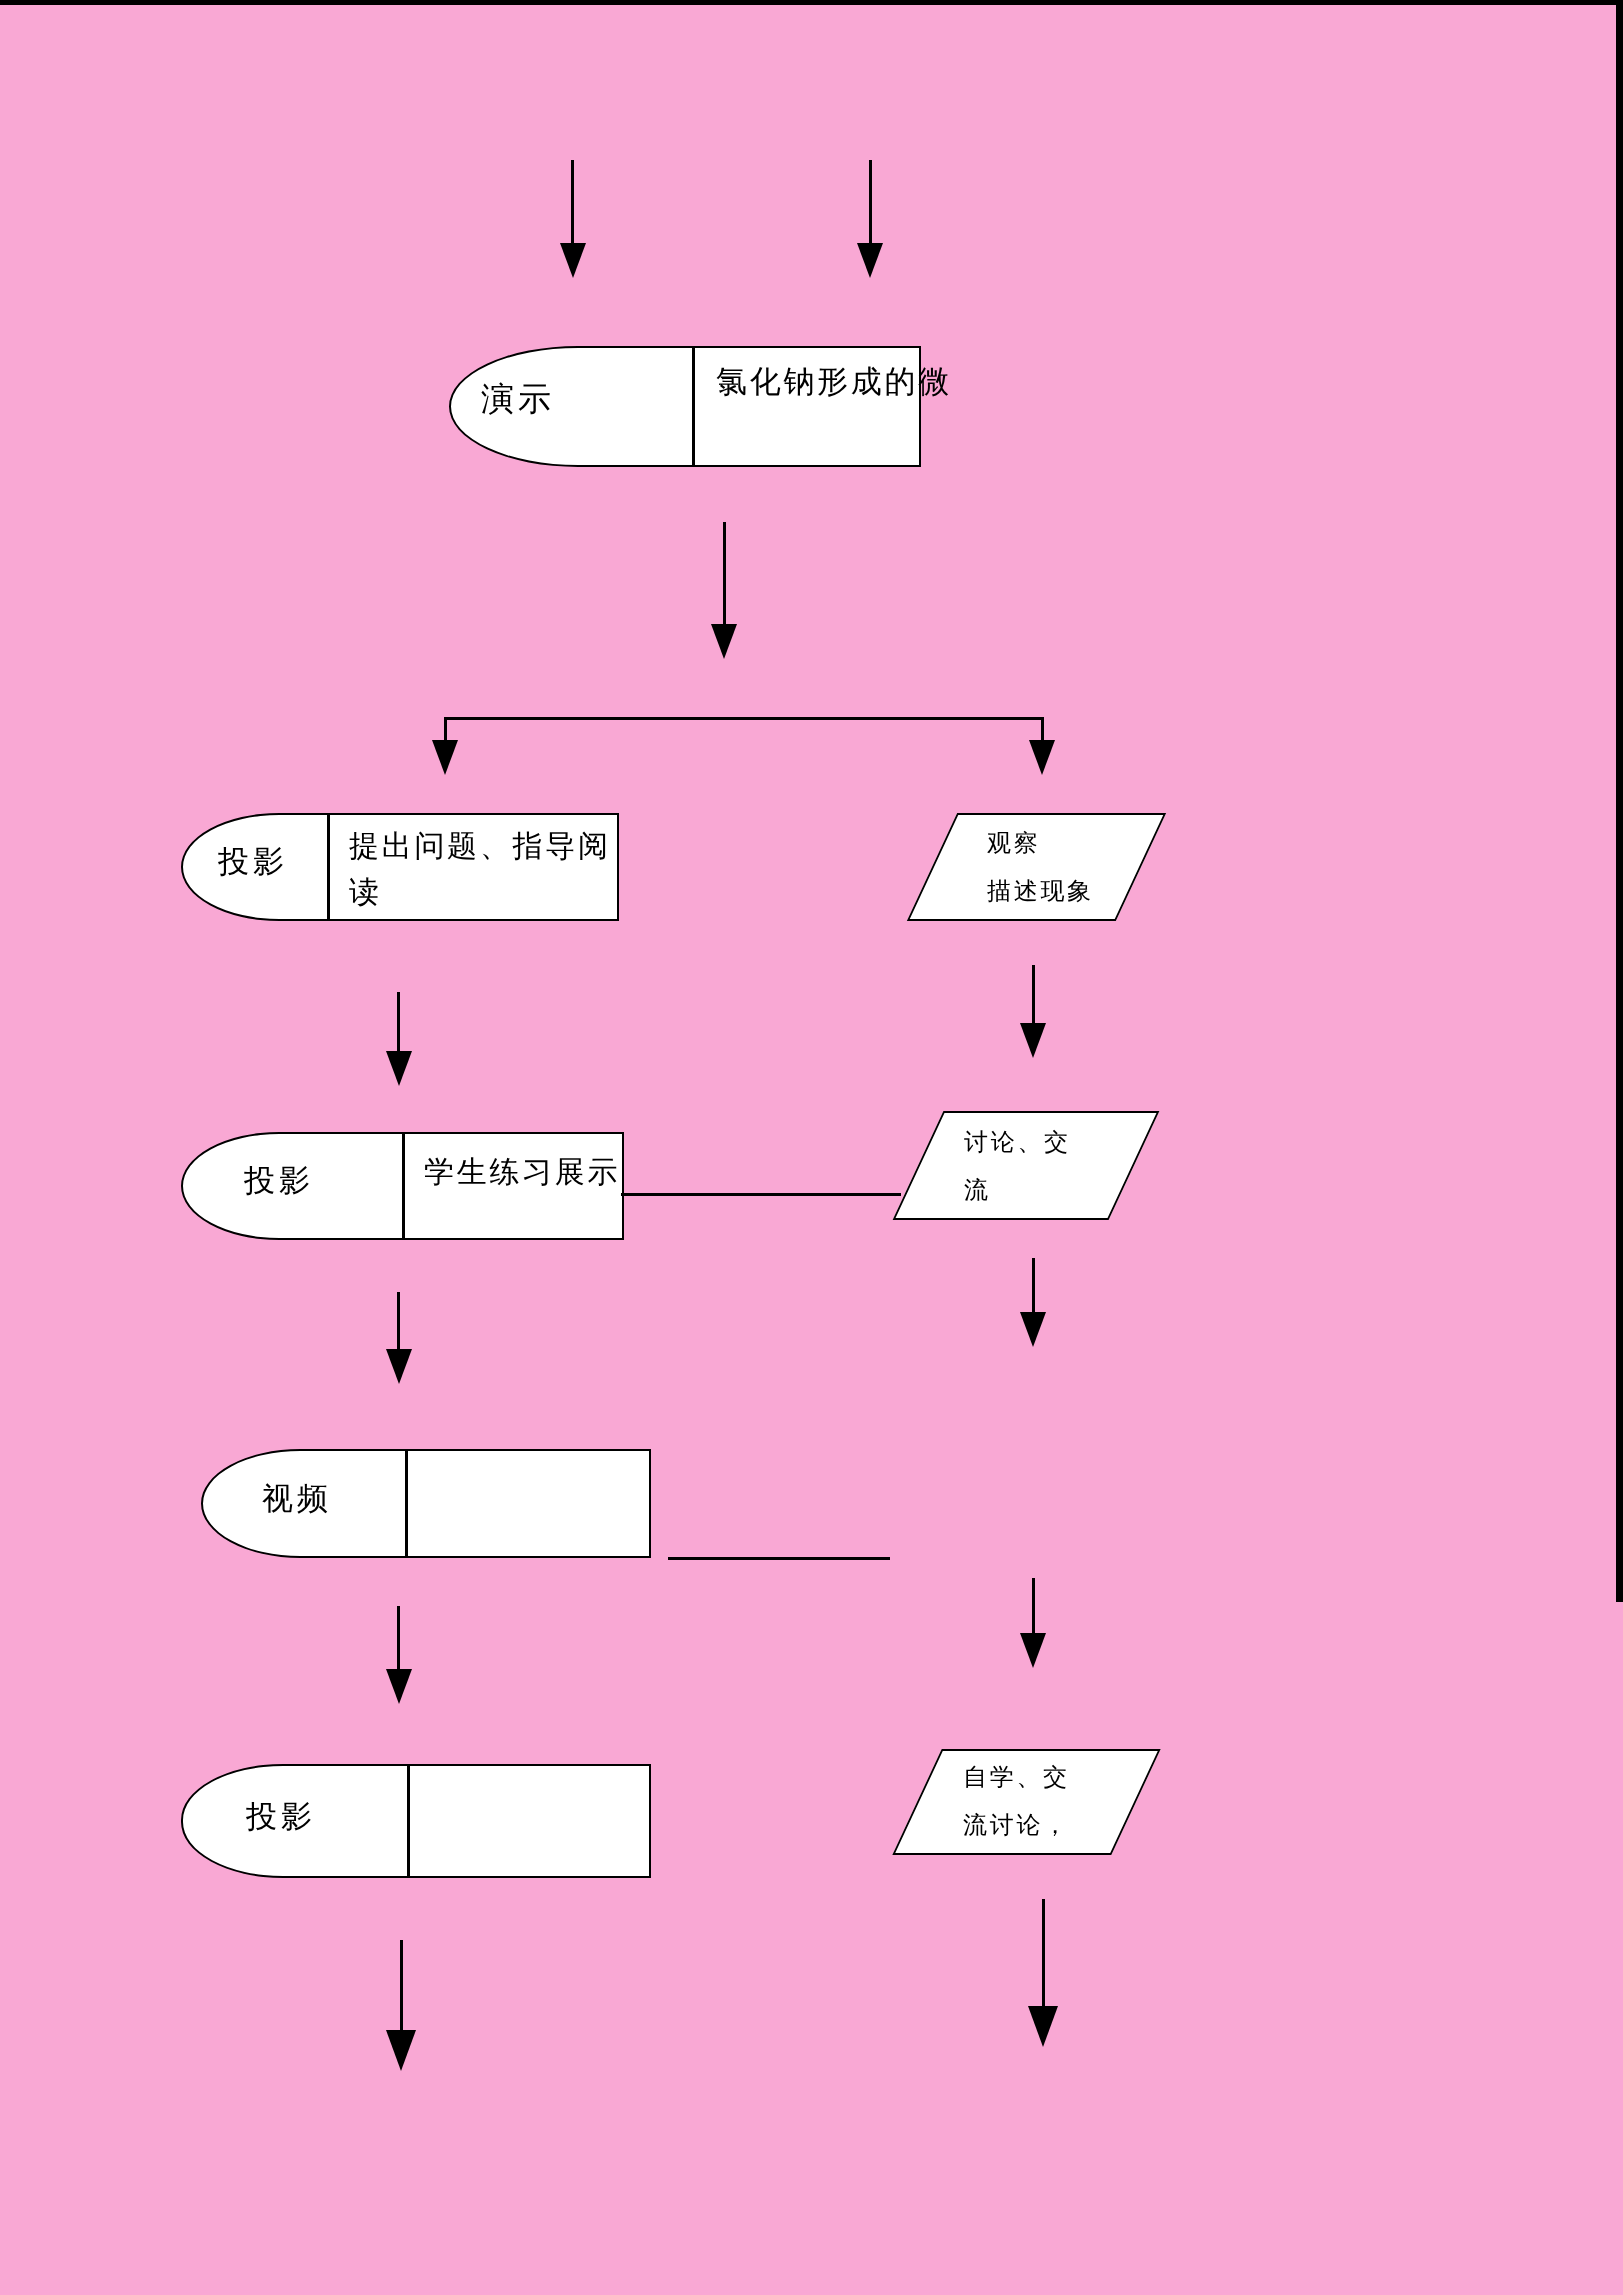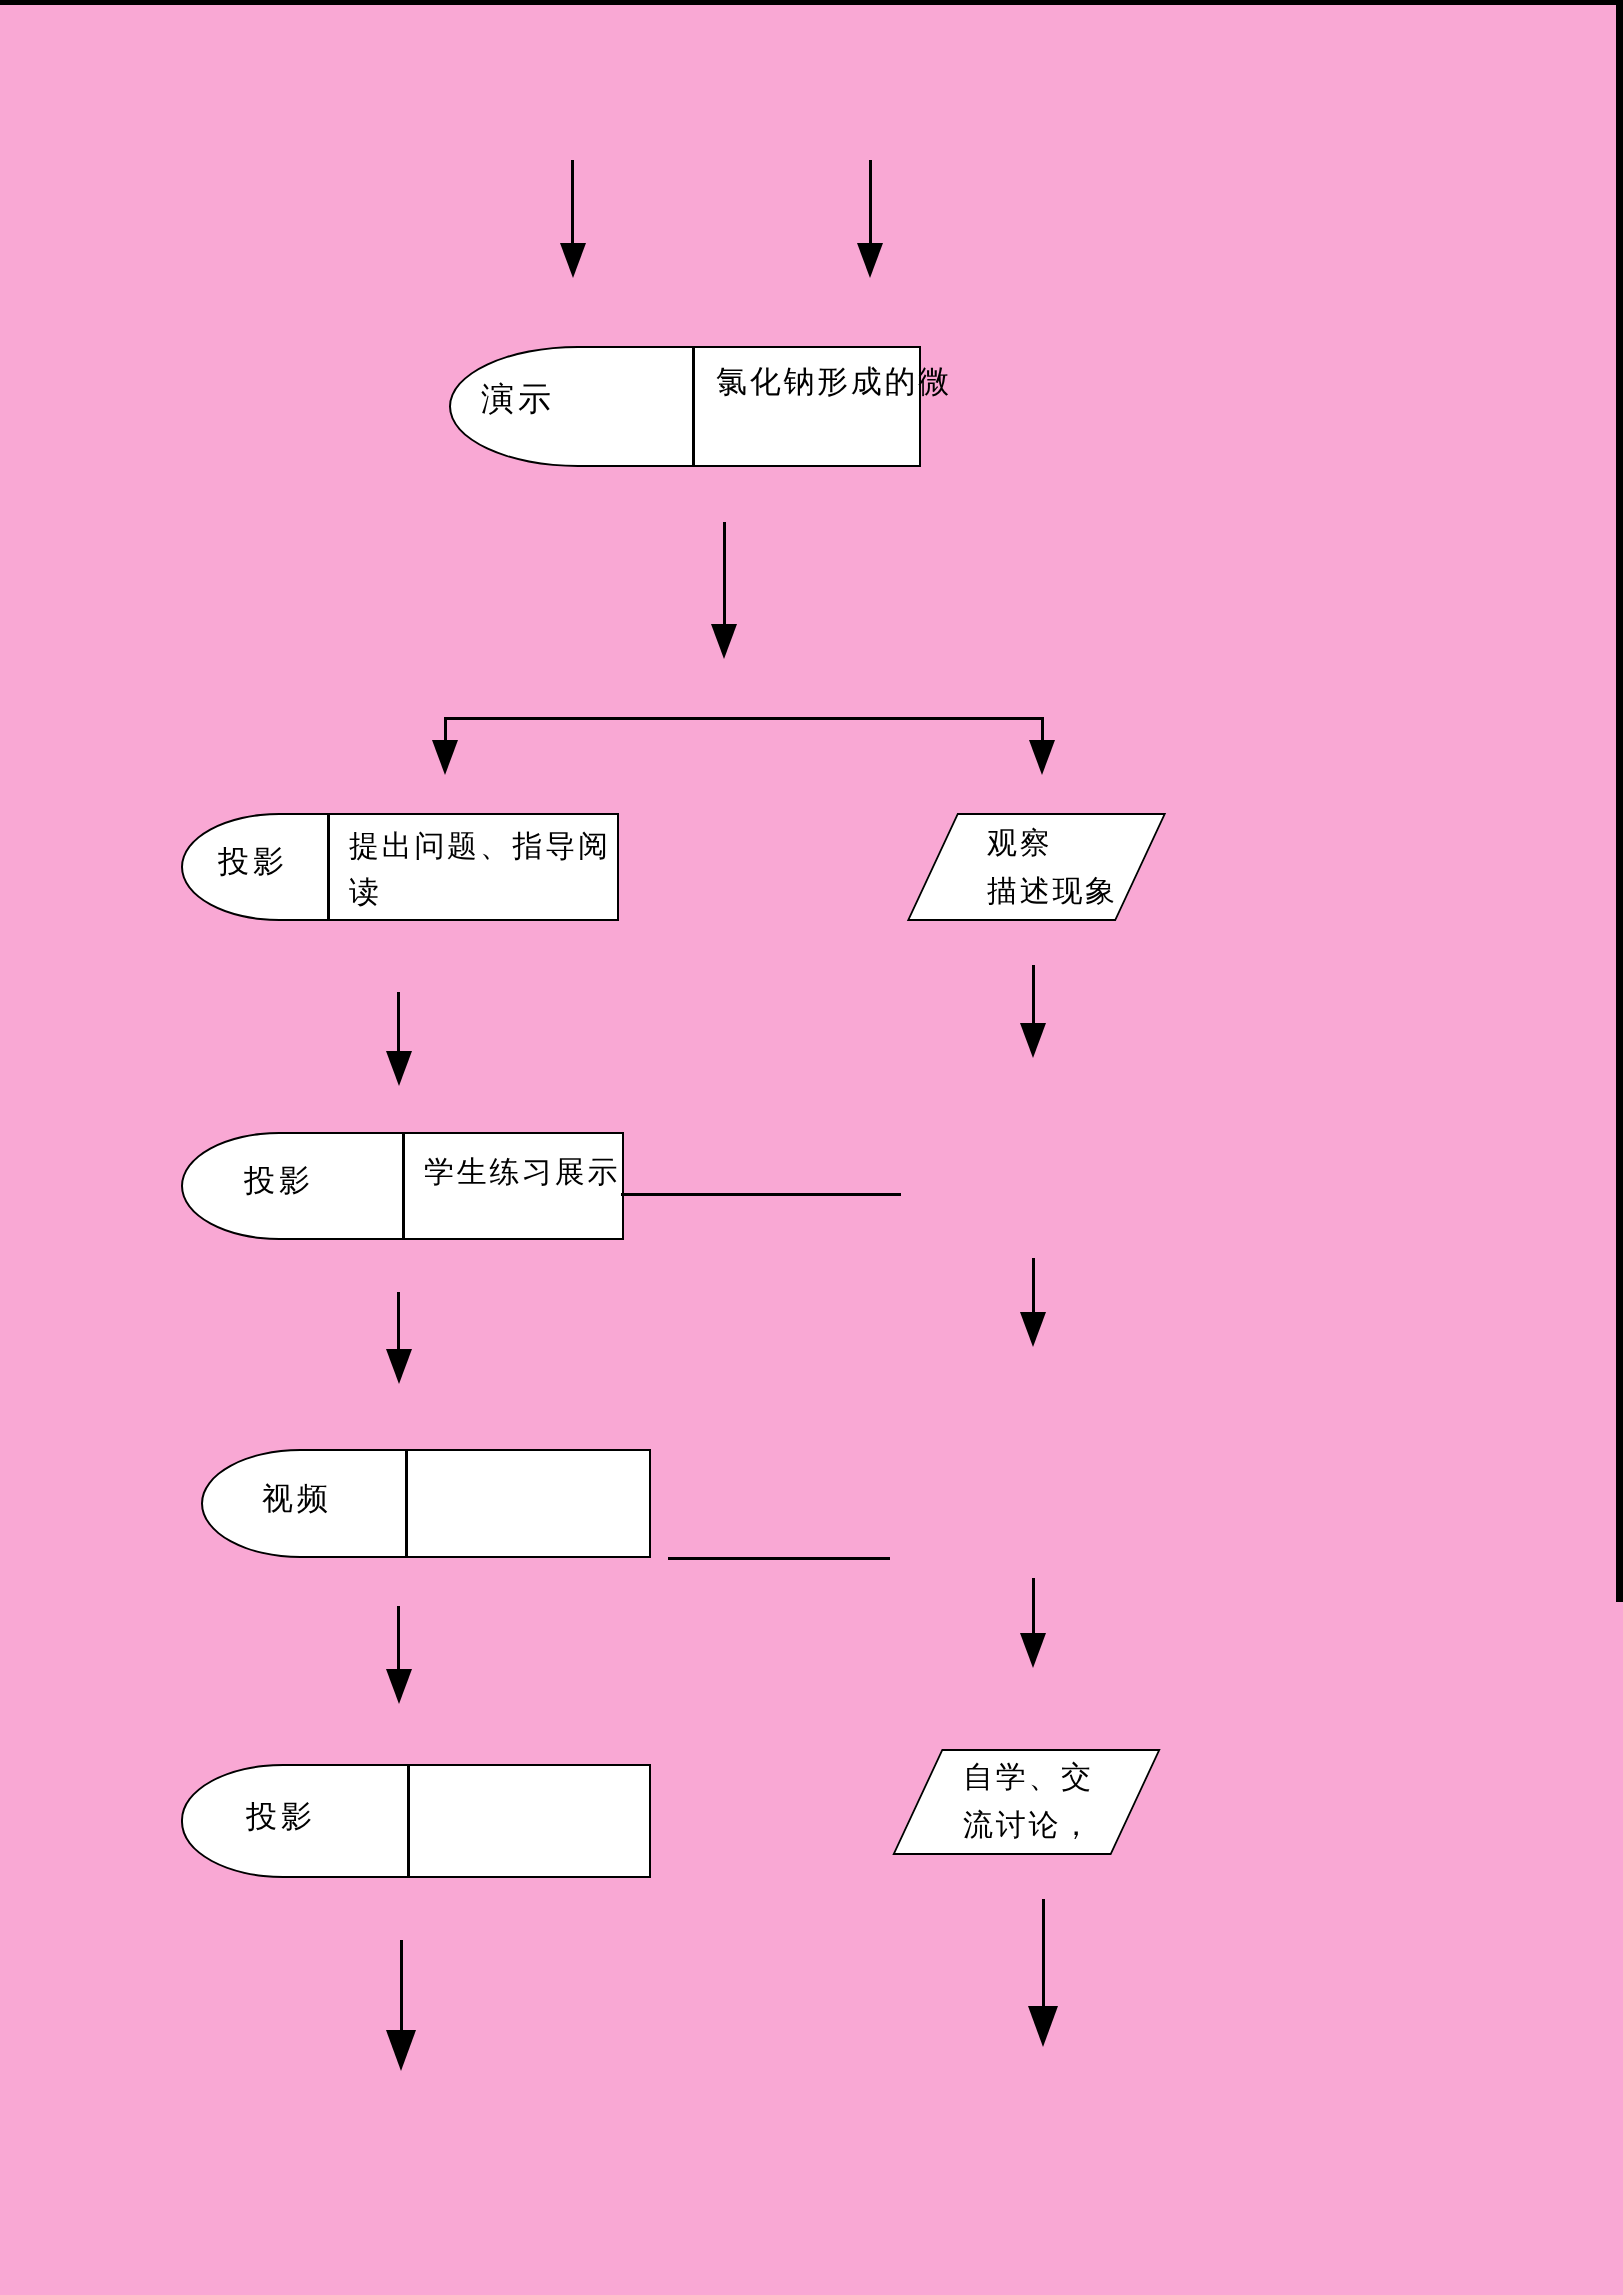--- a/index.html
+++ b/index.html
@@ -22,21 +22,21 @@
   .label{position:absolute;font-size:31px;letter-spacing:4.1px;white-space:nowrap;}
   .content{position:absolute;font-size:30px;letter-spacing:2.7px;line-height:46px;white-space:nowrap;}
   .content span{display:block;}
   
   .para{position:absolute;}
   .para-skew{
     position:absolute;top:0;bottom:0;left:25px;right:25px;
     border:2.7px solid #000;box-sizing:border-box;background:#fff;
     transform:skewX(-25deg);transform-origin:center;
   }
-  .para-text{position:absolute;font-size:30px;letter-spacing:2.7px;line-height:48px;white-space:nowrap;}
+  .para-text{position:absolute;font-size:24px;letter-spacing:2.7px;line-height:48px;white-space:nowrap;}
   .para-text span{display:block;}
   .indent2{padding-left:44px;}
   
   .vline{position:absolute;width:2.7px;background:#000;}
   .hline{position:absolute;height:2.7px;background:#000;}
   .ahead{
     position:absolute;width:0;height:0;
     border-left:13px solid transparent;border-right:13px solid transparent;
     border-top:35px solid #000;
   }
@@ -97,20 +97,27 @@
   <div class="ahead" style="left:1020px;top:1023px;"></div>
 
   <div class="node cap-s" style="left:181px;top:1132px;width:443px;height:108px;">
     <div class="divider" style="left:219px;"></div>
     <div class="label" style="left:61px;top:26px;">投影</div>
     <div class="content" style="left:241px;top:15px;">学生练习展示</div>
   </div>
 
   <div class="hline" style="left:621px;top:1193px;width:280px;"></div>
 
+  <div class="para" style="left:893px;top:1111px;width:266px;height:109px;">
+    <div class="para-skew"></div>
+    <div class="para-text" style="left:71px;top:6.8px;">
+      <span>讨论、交</span>
+      <span>流</span>
+    </div>
+  </div>
 
   <div class="vline" style="left:397px;top:1292px;height:63px;"></div>
   <div class="ahead" style="left:386px;top:1349px;"></div>
   <div class="vline" style="left:1032px;top:1258px;height:61px;"></div>
   <div class="ahead" style="left:1020px;top:1312px;"></div>
 
   <div class="node cap-s" style="left:201px;top:1449px;width:450px;height:109px;">
     <div class="divider" style="left:202px;"></div>
     <div class="label" style="left:59px;top:27px;">视频</div>
   </div>

